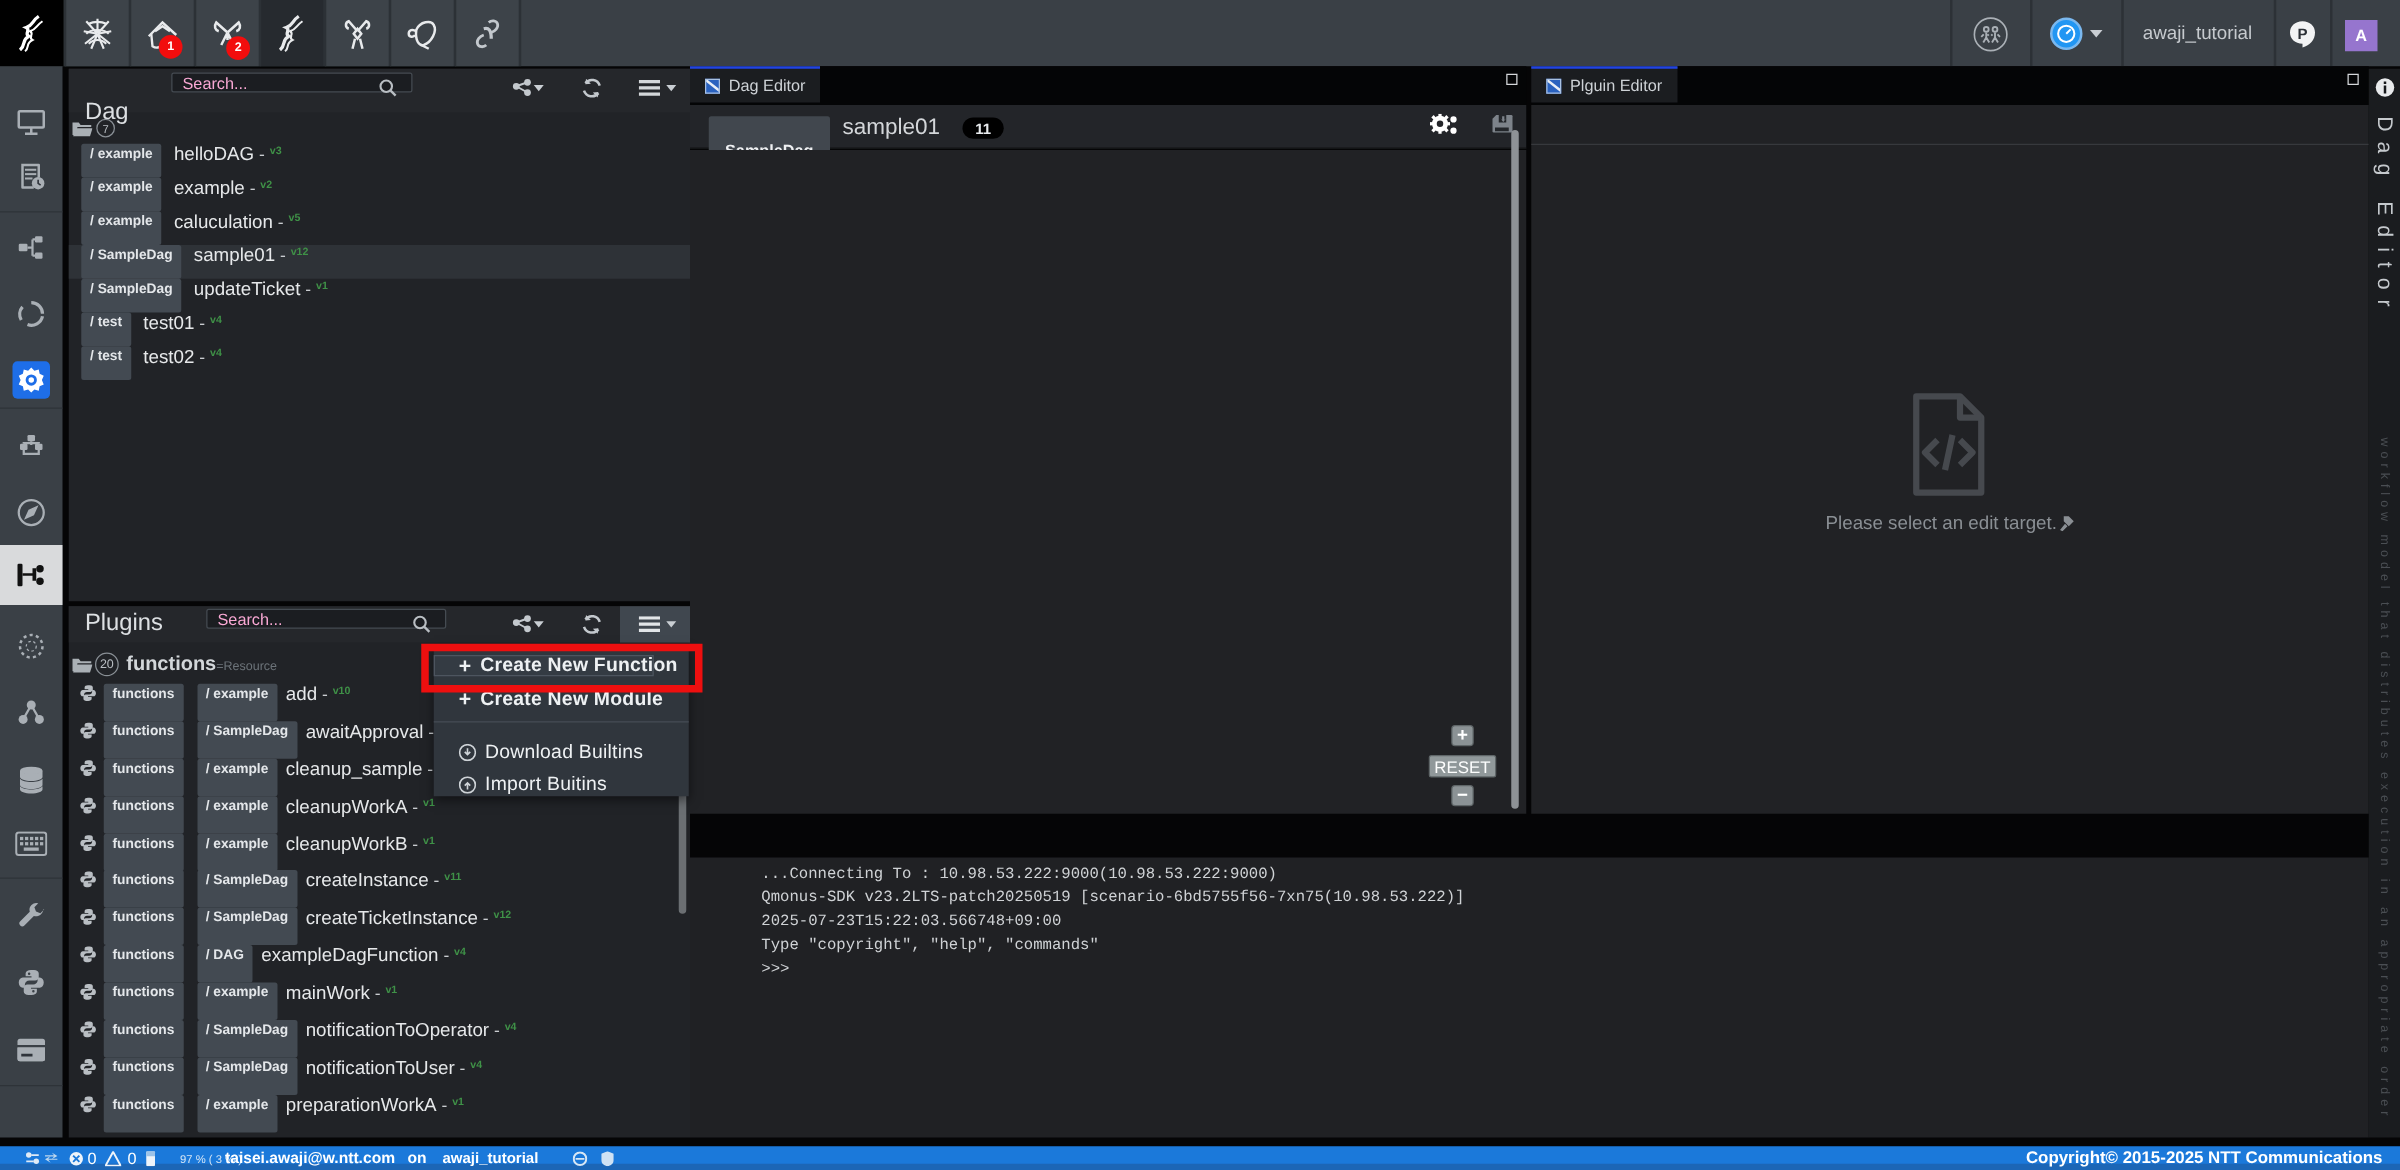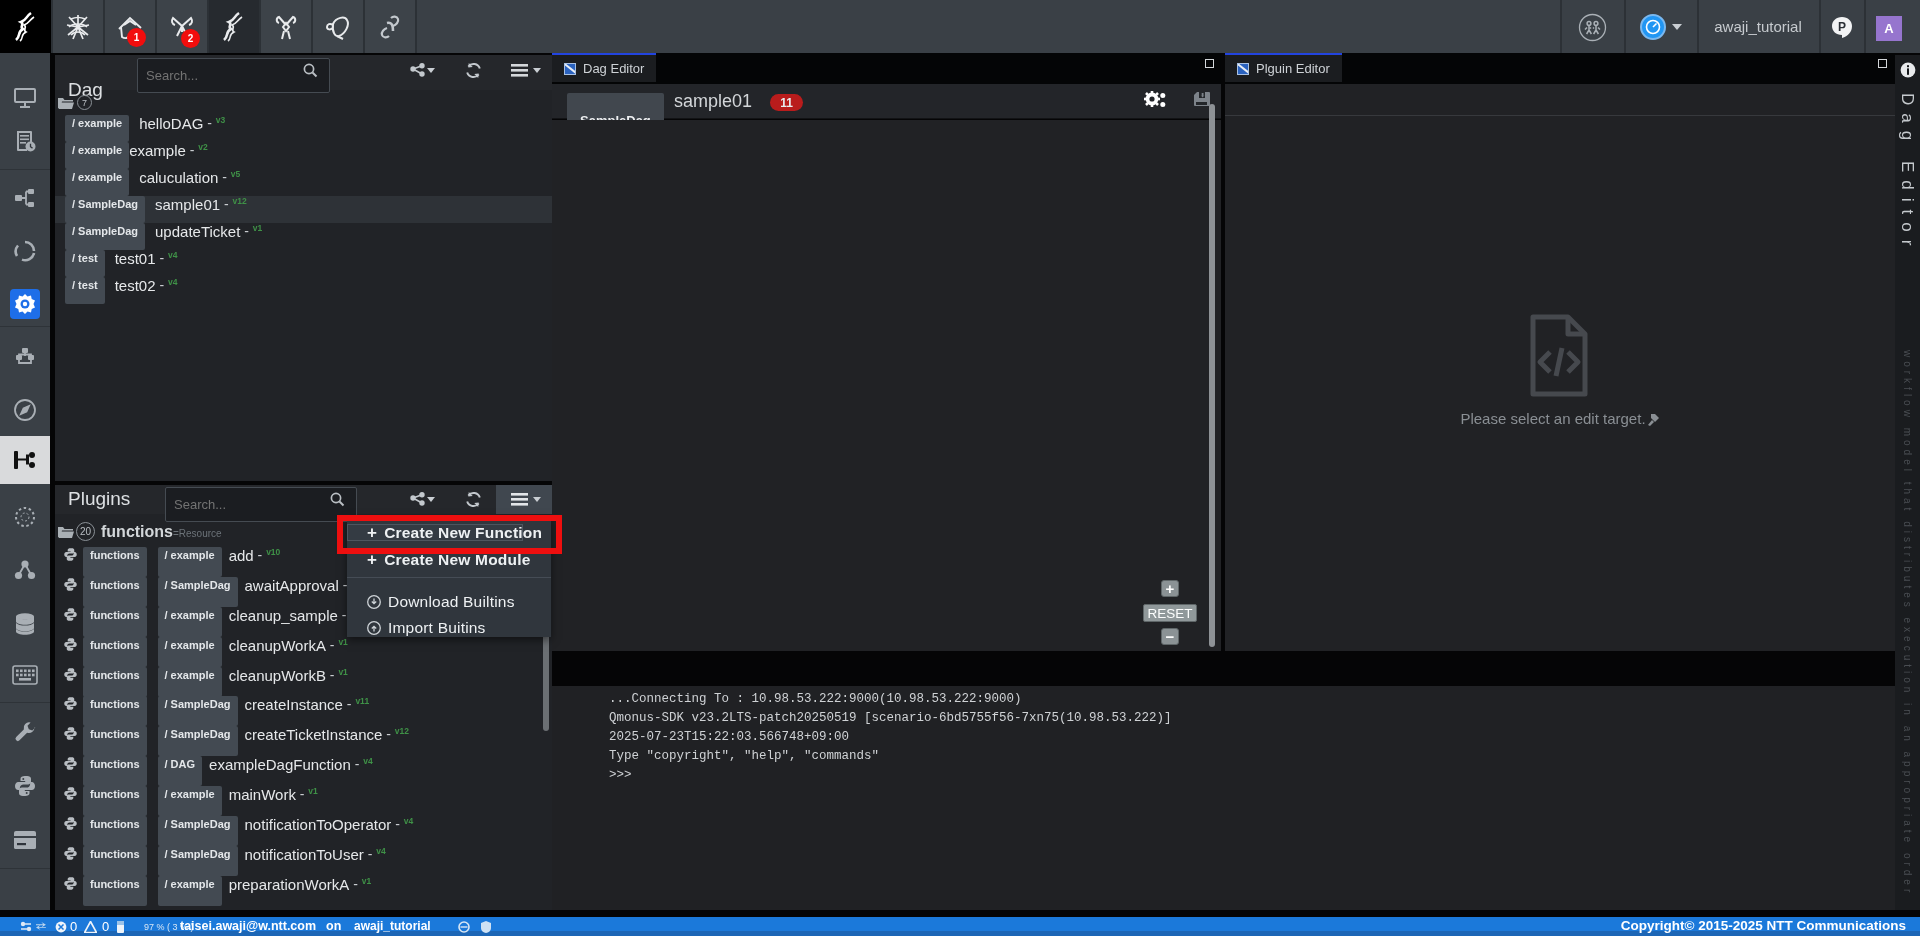--- a/index.html
+++ b/index.html
@@ -21,22 +21,22 @@
   #sidebar { left:0; top:53px; width:50px; height:857px; background:#3a4046; }
   .sbicon { position:absolute; left:0; width:50px; height:52px; display:flex;
     align-items:center; justify-content:center; }
   .sbsep { position:absolute; left:0; width:50px; height:1px; background:#2e3338; }
 
   
   #dagpanel { left:55px; top:55px; width:497px; height:426px; background:#212327; }
   #plugpanel { left:55px; top:485px; width:497px; height:425px; background:#212327; }
   .panelhead { position:absolute; left:0; top:0; width:497px; height:35px; background:#25272b; }
   .ptitle { position:absolute; left:13px; top:24px; font-size:19px; color:#dde0e3; }
-  .searchbox { position:absolute; top:3px; height:35px; background:#1b1d21;
-    border:1px solid #454b52; border-radius:2px; color:#737373; font-size:13px;
+  .searchbox { position:absolute; top:3px; height:16px; background:#1b1d21;
+    border:1px solid #454b52; border-radius:2px; color:#f9a8d4; font-size:13px;
     display:flex; align-items:center; padding:0 8px; }
   .rowbadge { display:inline-block; background:#434a52; color:#e4e7ea; font-size:11px;
     font-weight:bold; border-radius:2px; padding:2px 7px; vertical-align:middle; }
   .lrow { position:absolute; left:0; width:497px; height:27px; display:flex;
     }
   .lname { color:#e6e8ea; font-size:15px; }
   .lver { color:#3f9147; font-size:8.5px; font-weight:bold; }
   .ldash { color:#c9ccd0; font-size:14px; }
   .caret { width:0; height:0; border-left:4.5px solid transparent; border-right:4.5px solid transparent; border-top:5.5px solid #c9ced3; }
   .prow { height:30px; }
@@ -386,21 +386,21 @@
     <div class="abs" style="left:22px; top:40px; width:15px; height:15px; border:1px solid #8a9096; border-radius:50%; color:#b9bec3; font-size:9px; display:flex; align-items:center; justify-content:center;">7</div>
 
     <div class="lrow" style="top:60px;">
         <span class="rowbadge" style="margin-left:10px;">/ example</span>
         <span class="lname" style="margin-left:10px;">helloDAG</span>
         <span class="ldash">&nbsp;-&nbsp;</span>
         <span class="lver">v3</span>
       </div>
     <div class="lrow" style="top:87px;">
         <span class="rowbadge" style="margin-left:10px;">/ example</span>
-        <span class="lname" style="">example</span>
+        <span class="lname" style="margin-left:10px;">example</span>
         <span class="ldash">&nbsp;-&nbsp;</span>
         <span class="lver">v2</span>
       </div>
     <div class="lrow" style="top:114px;">
         <span class="rowbadge" style="margin-left:10px;">/ example</span>
         <span class="lname" style="margin-left:10px;">caluculation</span>
         <span class="ldash">&nbsp;-&nbsp;</span>
         <span class="lver">v5</span>
       </div>
     <div class="lrow" style="top:141px; background:#2e3237;">
@@ -628,21 +628,21 @@
     <div class="abs" style="left:488px; top:124px; width:6px; height:122px; background:#6b6f73; border-radius:3px;"></div>
   </div>
 
   <div class="abs" id="dagtabrow">
     <div class="tab" style="left:0;"><span class="tabicon"></span>Dag Editor</div>
     <div class="restore" style="right:7px; top:6px;"></div>
   </div>
   <div class="abs" id="dagheader">
     <div class="abs" style="left:15px; top:9px; background:#41474e; border-radius:2px; color:#eef0f2; font-size:13px; font-weight:bold; padding:20px 13px;">SampleDag</div>
     <div class="abs" style="left:122px; top:7px; color:#d3d6d9; font-size:18px;">sample01</div>
-    <div class="abs" style="left:218px; top:10px; width:33px; height:17px; background:#b91c1c; border-radius:9px; color:#e8ebee; font-size:12px; font-weight:bold; display:flex; align-items:center; justify-content:center;">11</div>
+    <div class="abs" style="left:218px; top:10px; width:33px; height:17px; background:#000000; border-radius:9px; color:#e8ebee; font-size:12px; font-weight:bold; display:flex; align-items:center; justify-content:center;">11</div>
     <svg class="abs" style="left:592px; top:7px;" width="22" height="20" viewBox="0 0 22 20">
         <g fill="#fff">
           <path d="M8 1.6 a6.4 6.4 0 1 0 0 12.8 a6.4 6.4 0 0 0 0 -12.8 Z M8 5.4 a2.6 2.6 0 1 1 0 5.2 a2.6 2.6 0 0 1 0 -5.2 Z" fill-rule="evenodd"></path>
           <rect x="6.7" y="0" width="2.6" height="3"></rect>
           <rect x="6.7" y="13" width="2.6" height="3"></rect>
           <rect x="0" y="6.7" width="3" height="2.6"></rect>
           <rect x="13" y="6.7" width="3" height="2.6"></rect>
           <rect x="1.6" y="1.6" width="2.6" height="2.6" transform="rotate(45 2.9 2.9)"></rect>
           <rect x="11.8" y="1.6" width="2.6" height="2.6" transform="rotate(45 13.1 2.9)"></rect>
           <rect x="1.6" y="11.8" width="2.6" height="2.6" transform="rotate(45 2.9 13.1)"></rect>

